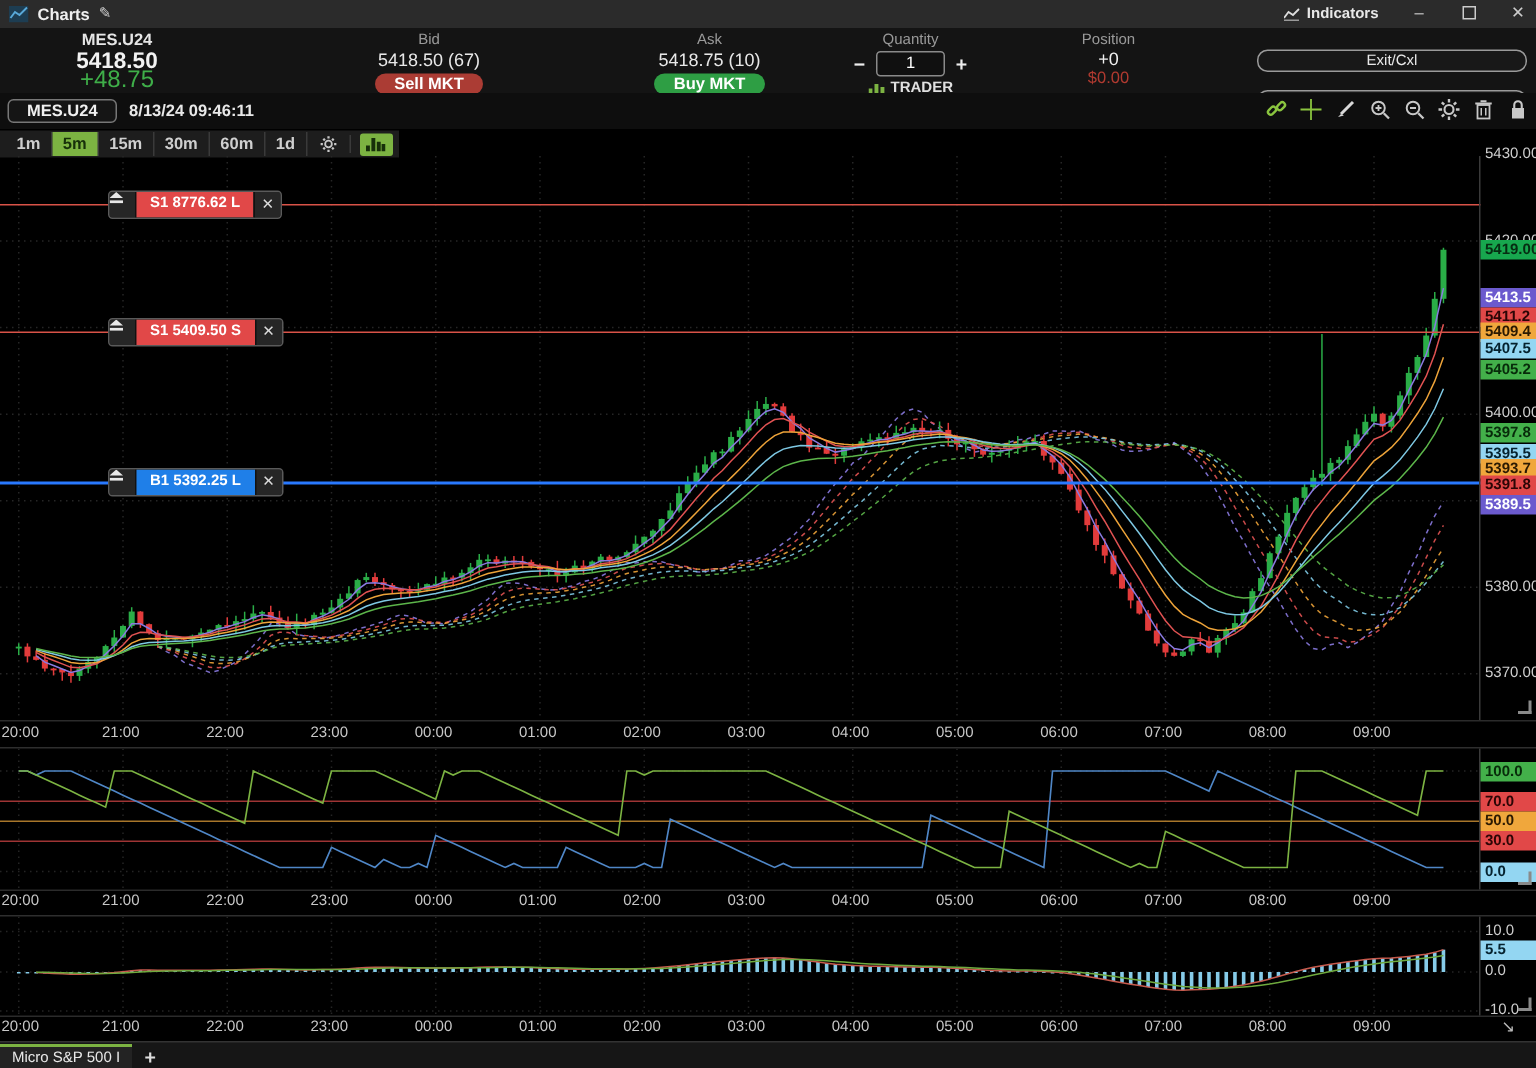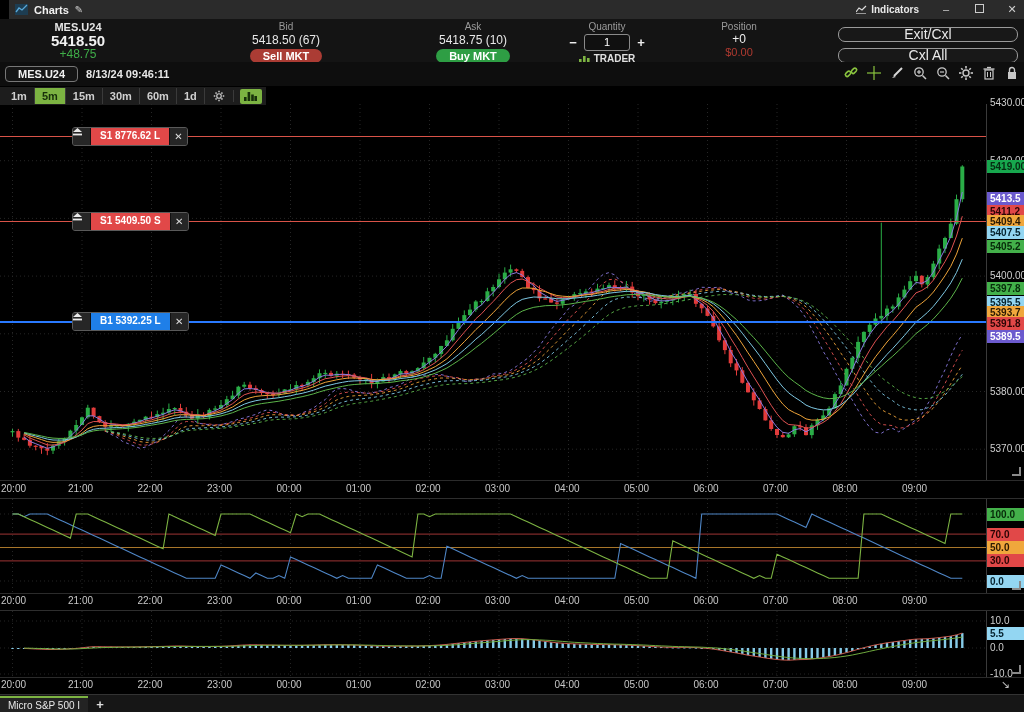--- a/index.html
+++ b/index.html
@@ -1,47 +1,47 @@
 <!DOCTYPE html>
 <html><head>
 <meta charset="utf-8">
 <style>
   html,body{margin:0;padding:0;background:#000;}
   .app{position:relative;width:1024px;height:712px;background:#000;overflow:hidden;
        font-family:"Liberation Sans","DejaVu Sans",sans-serif;color:#ddd;-webkit-font-smoothing:antialiased;}
   
-  .titlebar{position:absolute;left:9px;top:0;right:0;height:19px;background:#2b2b2b;
+  .titlebar{position:absolute;left:0;top:0;right:0;height:19px;background:#2b2b2b;
             display:flex;align-items:center;justify-content:space-between;padding:0 6px;box-sizing:border-box;}
   .tb-left{display:flex;align-items:center;gap:6px;}
   .tb-title{font-size:11px;font-weight:bold;color:#f0f0f0;}
   .pencil{font-size:10px;color:#ccc;}
   .tb-right{display:flex;align-items:center;gap:21px;}
   .ind-btn{display:flex;align-items:center;gap:4px;font-size:10px;font-weight:bold;color:#e8e8e8;cursor:default;}
   .winbtn{font-size:11px;color:#ccc;line-height:1;width:12px;text-align:center;}
   .maxbox{display:inline-block;width:7px;height:7px;border:1px solid #ccc;}
   
   .trade-header{position:absolute;left:0;top:19px;right:0;height:43px;background:#141414;border-bottom:1px solid #262626;}
   .th-group{position:absolute;top:2px;text-align:center;font-size:10px;color:#999;}
   .th-label{font-size:10px;color:#9a9a9a;line-height:12px;}
   .th-big{font-size:15px;font-weight:bold;color:#f2f2f2;line-height:15px;}
   .th-sym{font-size:11px;font-weight:bold;color:#e5e5e5;line-height:12px;}
-  .th-chg{font-size:12px;color:#3fae49;line-height:12px;}
+  .th-chg{font-size:16px;color:#3fae49;line-height:12px;}
   .th-val{font-size:12px;color:#e8e8e8;line-height:14px;}
   .mkt-btn{display:inline-block;margin-top:2px;padding:1px 13px;border-radius:9px;font-size:11px;font-weight:bold;color:#fff;}
   .sell{background:#ab3c34;}
   .buy{background:#2e9e44;}
   .qty-row{display:flex;align-items:center;justify-content:center;gap:6px;margin-top:1px;}
   .stepper{font-size:13px;font-weight:bold;color:#eee;width:10px;}
   .qty-box{width:44px;height:15px;border:1px solid #8a8a8a;border-radius:3px;background:#101010;
            color:#fff;font-size:11px;text-align:center;line-height:15px;}
   .trader{display:flex;align-items:center;justify-content:center;gap:4px;margin-top:2px;font-size:10px;font-weight:bold;color:#e0e0e0;}
   .pos-val{font-size:12px;color:#f0f0f0;line-height:13px;}
   .pos-pnl{font-size:11px;color:#b03a30;line-height:13px;}
-  .act-btn{display:block;width:178px;height:13px;line-height:13px;margin:6px 0;border:1px solid #9a9a9a;border-radius:7px;
-           background:#181818;color:#e8e8e8;font-size:14px;text-align:center;}
+  .act-btn{display:block;width:178px;height:13px;line-height:13px;margin:12px 0;border:1px solid #9a9a9a;border-radius:7px;
+           background:#181818;color:#e8e8e8;font-size:10px;text-align:center;}
   
   .toolbar-row{position:absolute;left:0;top:62px;right:0;height:24px;background:#0e0e0e;display:flex;align-items:center;}
   .symbol-tab{margin-left:5px;padding:1px 12px;border:1px solid #777;border-radius:4px;background:#151515;
               font-size:11px;font-weight:bold;color:#f0f0f0;}
   .timestamp{margin-left:8px;font-size:11px;font-weight:bold;color:#e8e8e8;}
   .tool-icons{position:absolute;right:4px;top:3px;display:flex;gap:7px;align-items:center;}
   .tool-icons svg{display:block;}
   .tf-row{position:absolute;left:0;top:86px;right:0;height:18px;}
   .tf-cluster{display:inline-flex;align-items:center;height:18px;background:#1d1d1d;padding:0 4px;}
   .tf-btn{padding:0 7px;font-size:11px;font-weight:bold;color:#cfcfcf;border-right:1px solid #3a3a3a;line-height:16px;}

